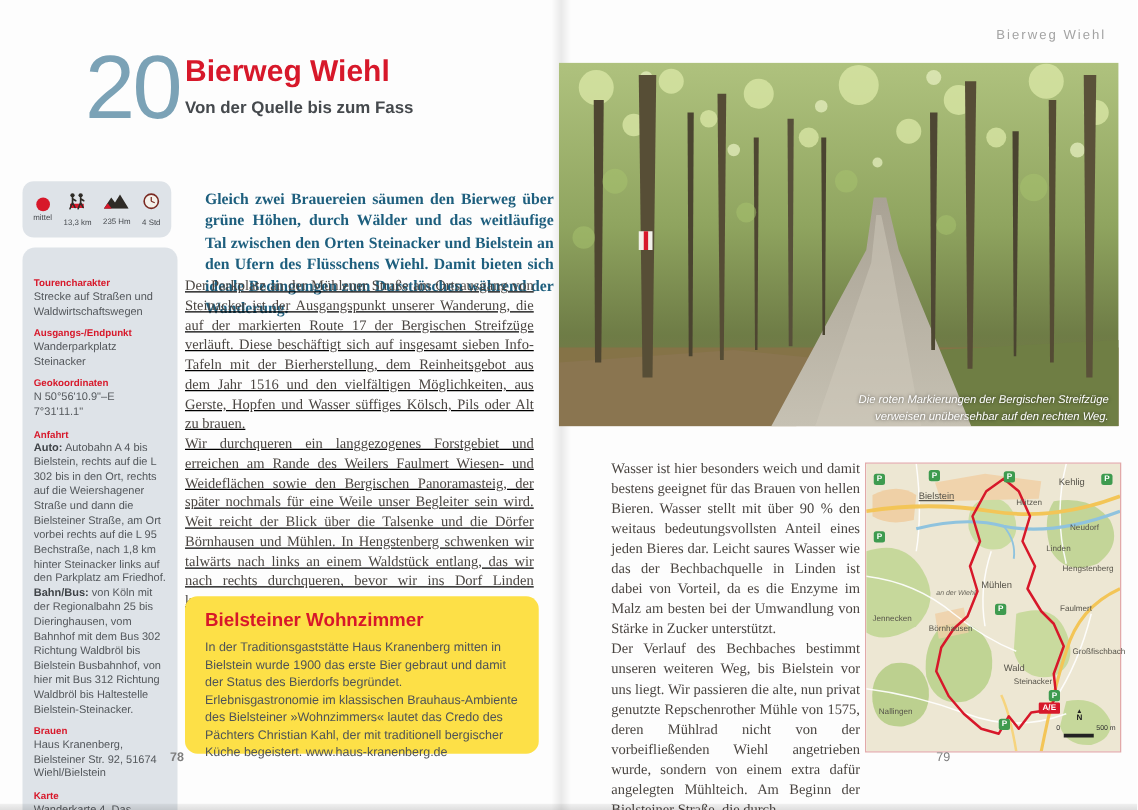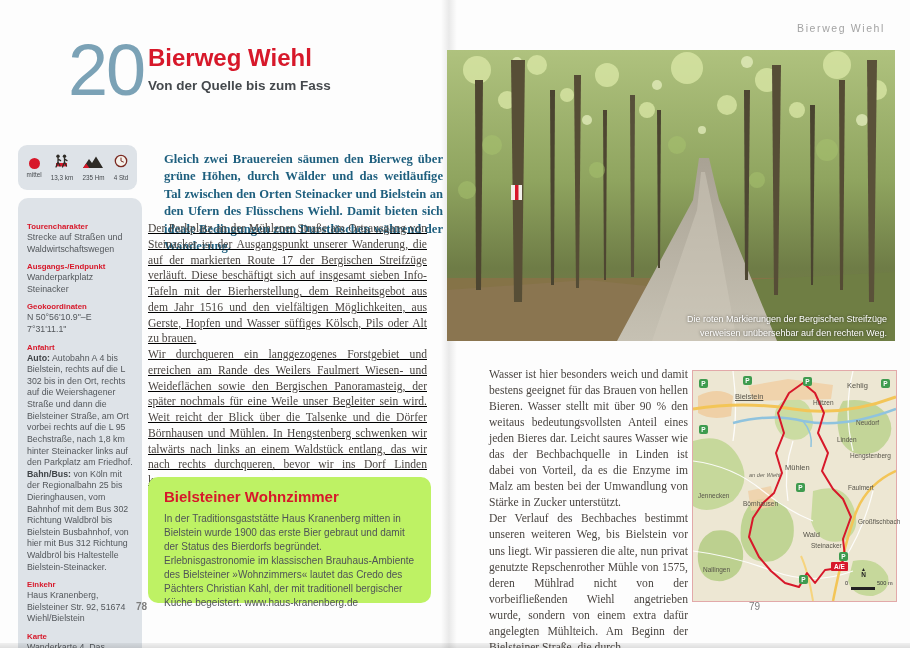--- a/index.html
+++ b/index.html
@@ -32,32 +32,32 @@
   .sidebar b{color:#3F4347;}
 
   .intro{position:absolute;left:148px;top:135px;width:279px;margin:16px;
           font-family:"Liberation Serif",serif;font-weight:bold;font-size:12.6px;
           line-height:1.38;color:#1E5F7E;text-align:justify;}
   .main-col{position:absolute;left:148px;top:221px;width:279px;text-decoration:underline;}
   .main-col p{margin:0;font-family:"Liberation Serif",serif;font-size:11.6px;
           line-height:1.36;color:#4A4541;text-align:justify;}
 
   .infobox{position:absolute;left:148px;top:477px;width:283px;height:126px;
-          background:#bef264;border-radius:10px;box-sizing:border-box;padding:11px 16px;}
+          background:#fde047;border-radius:10px;box-sizing:border-box;padding:11px 16px;}
   .infobox h3{margin:0 0 7px 0;font-size:15px;color:#D7182A;font-weight:bold;}
   .infobox p{margin:0;font-size:10px;line-height:1.4;color:#4F5357;}
 
   .pageno{position:absolute;font-size:10px;color:#7D7D7D;}
   .pageno.left{left:136px;top:601px;font-weight:bold;}
   .pageno.right{left:749px;top:601px;}
 
   
   .running-header{position:absolute;right:25px;top:22px;font-size:10.5px;
           color:#A3A3A3;letter-spacing:1.6px;}
-  .photo{position:absolute;left:447px;top:50px;width:448px;height:299px;overflow:hidden;}
+  .photo{position:absolute;left:447px;top:50px;width:448px;height:299px;overflow:hidden;font-style:italic;}
   .photo svg{display:block;width:448px;height:291px;}
   .photo-caption{position:absolute;right:8px;bottom:8px;width:235px;text-align:right;
           color:#ffffff;font-size:9px;line-height:1.55;text-shadow:0 0 3px rgba(0,0,0,0.65);}
 
   .text-col{position:absolute;left:489px;top:367px;width:199px;}
   .text-col p{margin:0;font-family:"Liberation Serif",serif;font-size:11.6px;
           line-height:1.385;color:#4A4541;text-align:justify;}
 
   .map{position:absolute;left:692px;top:370px;width:203px;height:230px;
           border:1px solid #E2A9A9;box-sizing:content-box;}
@@ -126,21 +126,21 @@
 
   <div class="sidebar">
     <h4>Tourencharakter</h4>
     <p>Strecke auf Straßen und Waldwirtschaftswegen</p>
     <h4>Ausgangs-/Endpunkt</h4>
     <p>Wanderparkplatz Steinacker</p>
     <h4>Geokoordinaten</h4>
     <p>N 50°56'10.9"–E 7°31'11.1"</p>
     <h4>Anfahrt</h4>
     <p><b>Auto:</b><span> Autobahn A 4 bis Bielstein, rechts auf die L 302 bis in den Ort, rechts auf die Weiershagener Straße und dann die Bielsteiner Straße, am Ort vorbei rechts auf die L 95 Bechstraße, nach 1,8 km hinter Steinacker links auf den Parkplatz am Friedhof. </span><b>Bahn/Bus:</b><span> von Köln mit der Regionalbahn 25 bis Dieringhausen, vom Bahnhof mit dem Bus 302 Richtung Waldbröl bis Bielstein Busbahnhof, von hier mit Bus 312 Richtung Waldbröl bis Haltestelle Bielstein-Steinacker.</span></p>
-    <h4>Einkehr</h4>
+    <h4>Brauen</h4>
     <p>Haus Kranenberg, Bielsteiner Str. 92, 51674 Wiehl/Bielstein</p>
     <h4>Karte</h4>
     <p>Wanderkarte 4, Das Bergische, 1:25 000</p>
 
   </div>
 
   <p class="intro">Gleich zwei Brauereien säumen den Bierweg über grüne Höhen, durch Wälder und das weitläufige Tal zwischen den Orten Steinacker und Bielstein an den Ufern des Flüsschens Wiehl. Damit bieten sich ideale Bedingungen zum Durstlöschen während der Wanderung.</p>
 
   <div class="main-col">
     <p>Der Parkplatz an der Mühlener Straße am Ortsausgang von Steinacker ist der Ausgangspunkt unserer Wanderung, die auf der markierten Route 17 der Bergischen Streifzüge verläuft. Diese beschäftigt sich auf insgesamt sieben Info-Tafeln mit der Bierherstellung, dem Reinheitsgebot aus dem Jahr 1516 und den vielfältigen Möglichkeiten, aus Gerste, Hopfen und Wasser süffiges Kölsch, Pils oder Alt zu brauen.</p>

